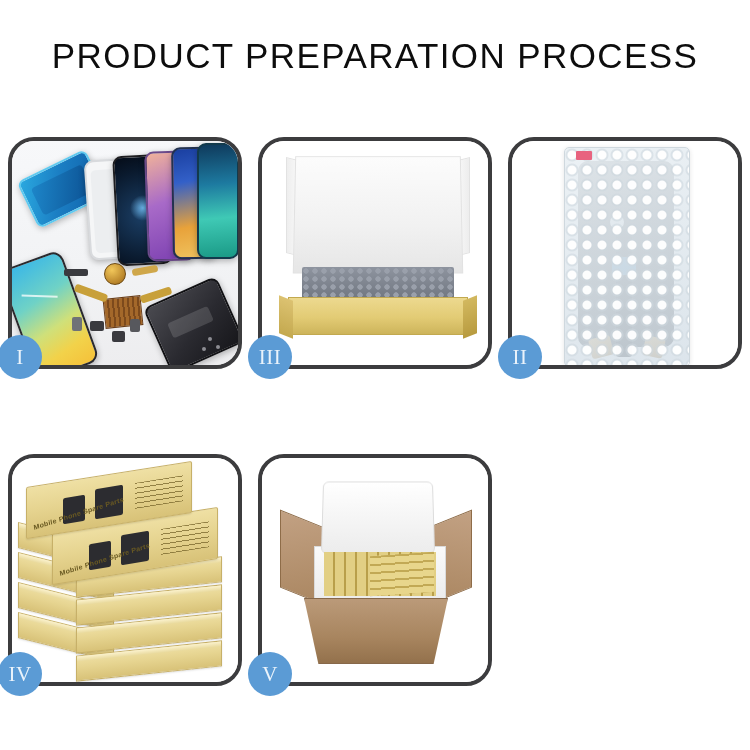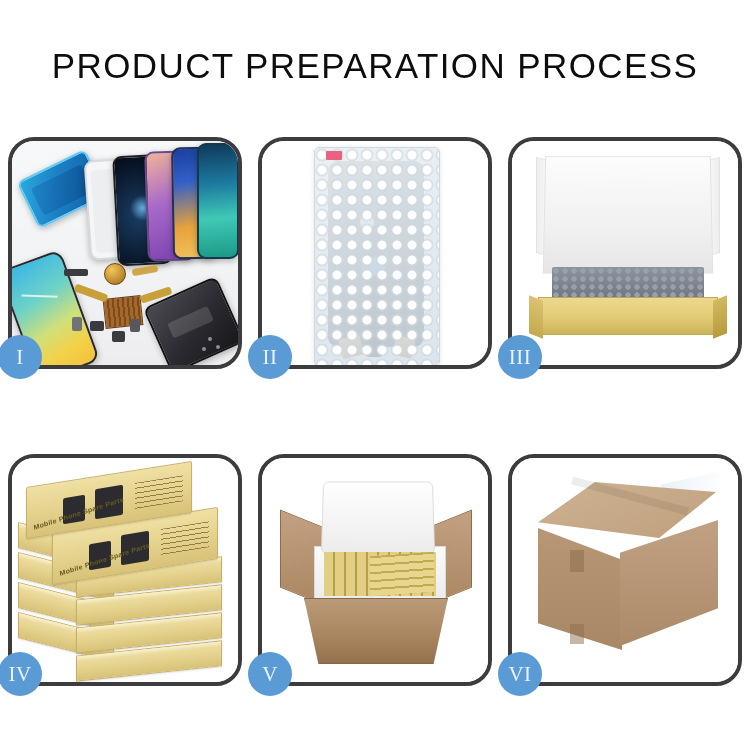--- a/index.html
+++ b/index.html
@@ -8,21 +8,21 @@
     background: #ffffff;
     font-family: "Liberation Sans", sans-serif;
     overflow: hidden;
   }
   .page { position: relative; width: 750px; height: 750px; background: #fff; }
 
   
   .header { position: absolute; left: 0; top: 0; width: 750px; text-align: center; }
   .title {
     font-size: 35px; font-weight: 400; color: #0d0d0d;
-    letter-spacing: 1.4px; line-height: 1; padding-top: 48px;
+    letter-spacing: 1.4px; line-height: 1; padding-top: 38px;
     font-family: "Liberation Sans", sans-serif;
     white-space: nowrap;
   }
   .subtitle {
     font-size: 16.5px; color: #1a1a1a; letter-spacing: .1px;
     padding-top: 14px; white-space: nowrap;
   }
 
   
   .grid {
@@ -278,44 +278,44 @@
         <div class="chip" style="left:100px;top:190px;width:13px;height:11px;"></div>
         <div class="chip" style="left:118px;top:178px;width:10px;height:13px;background:#57585d;"></div>
         <div class="scr" style="left:196px;top:196px;"></div>
         <div class="scr" style="left:204px;top:204px;"></div>
         <div class="scr" style="left:190px;top:206px;"></div>
       </div>
       <div class="badge">I</div>
     </div>
 
     <div class="panel">
+      <div class="panel-inner p3">
+        <div class="lid-flapL"></div>
+        <div class="lid-flapR"></div>
+        <div class="lid-back"></div>
+        <div class="foam"></div>
+        <div class="box-front"></div>
+      </div>
+      <div class="badge">III</div>
+    </div>
+
+    <div class="panel">
       <div class="panel-inner p2">
         <div class="screen-inside"></div>
         <div class="camera-dot"></div>
         <div class="flexcable"></div>
         <div class="connector-l"></div>
         <div class="connector-r"></div>
         <div class="bubblewrap"></div>
         <div class="pink-label"></div>
       </div>
       <div class="badge">II</div>
     </div>
 
     <div class="panel">
-      <div class="panel-inner p3">
-        <div class="lid-flapL"></div>
-        <div class="lid-flapR"></div>
-        <div class="lid-back"></div>
-        <div class="foam"></div>
-        <div class="box-front"></div>
-      </div>
-      <div class="badge">III</div>
-    </div>
-
-    <div class="panel">
       <div class="panel-inner p4">
         <div class="stack">
 
           <div class="sbox" style="left:6px;top:76px;width:96px;height:26px;transform:skewY(14deg);">
               <div class="lip"></div>
             </div>
           <div class="sbox" style="left:6px;top:106px;width:96px;height:26px;transform:skewY(14deg);">
               <div class="lip"></div>
             </div>
           <div class="sbox" style="left:6px;top:136px;width:96px;height:26px;transform:skewY(14deg);">
@@ -362,27 +362,15 @@
         <div class="c-flapR"></div>
         <div class="foam-lid"></div>
         <div class="foam-tray"></div>
         <div class="ybars"></div>
         <div class="ybars2"></div>
         <div class="c-body-in"></div>
       </div>
       <div class="badge">V</div>
     </div>
 
-    <div class="panel">
-      <div class="panel-inner p6">
-        <div class="k-glare"></div>
-        <div class="k-top"></div>
-        <div class="k-left"></div>
-        <div class="k-right"></div>
-        <div class="k-seam"></div>
-        <div class="k-tape1"></div>
-        <div class="k-tape2"></div>
-      </div>
-      <div class="badge">VI</div>
-    </div>
 
   </div>
 </div>
 
 </body></html>

